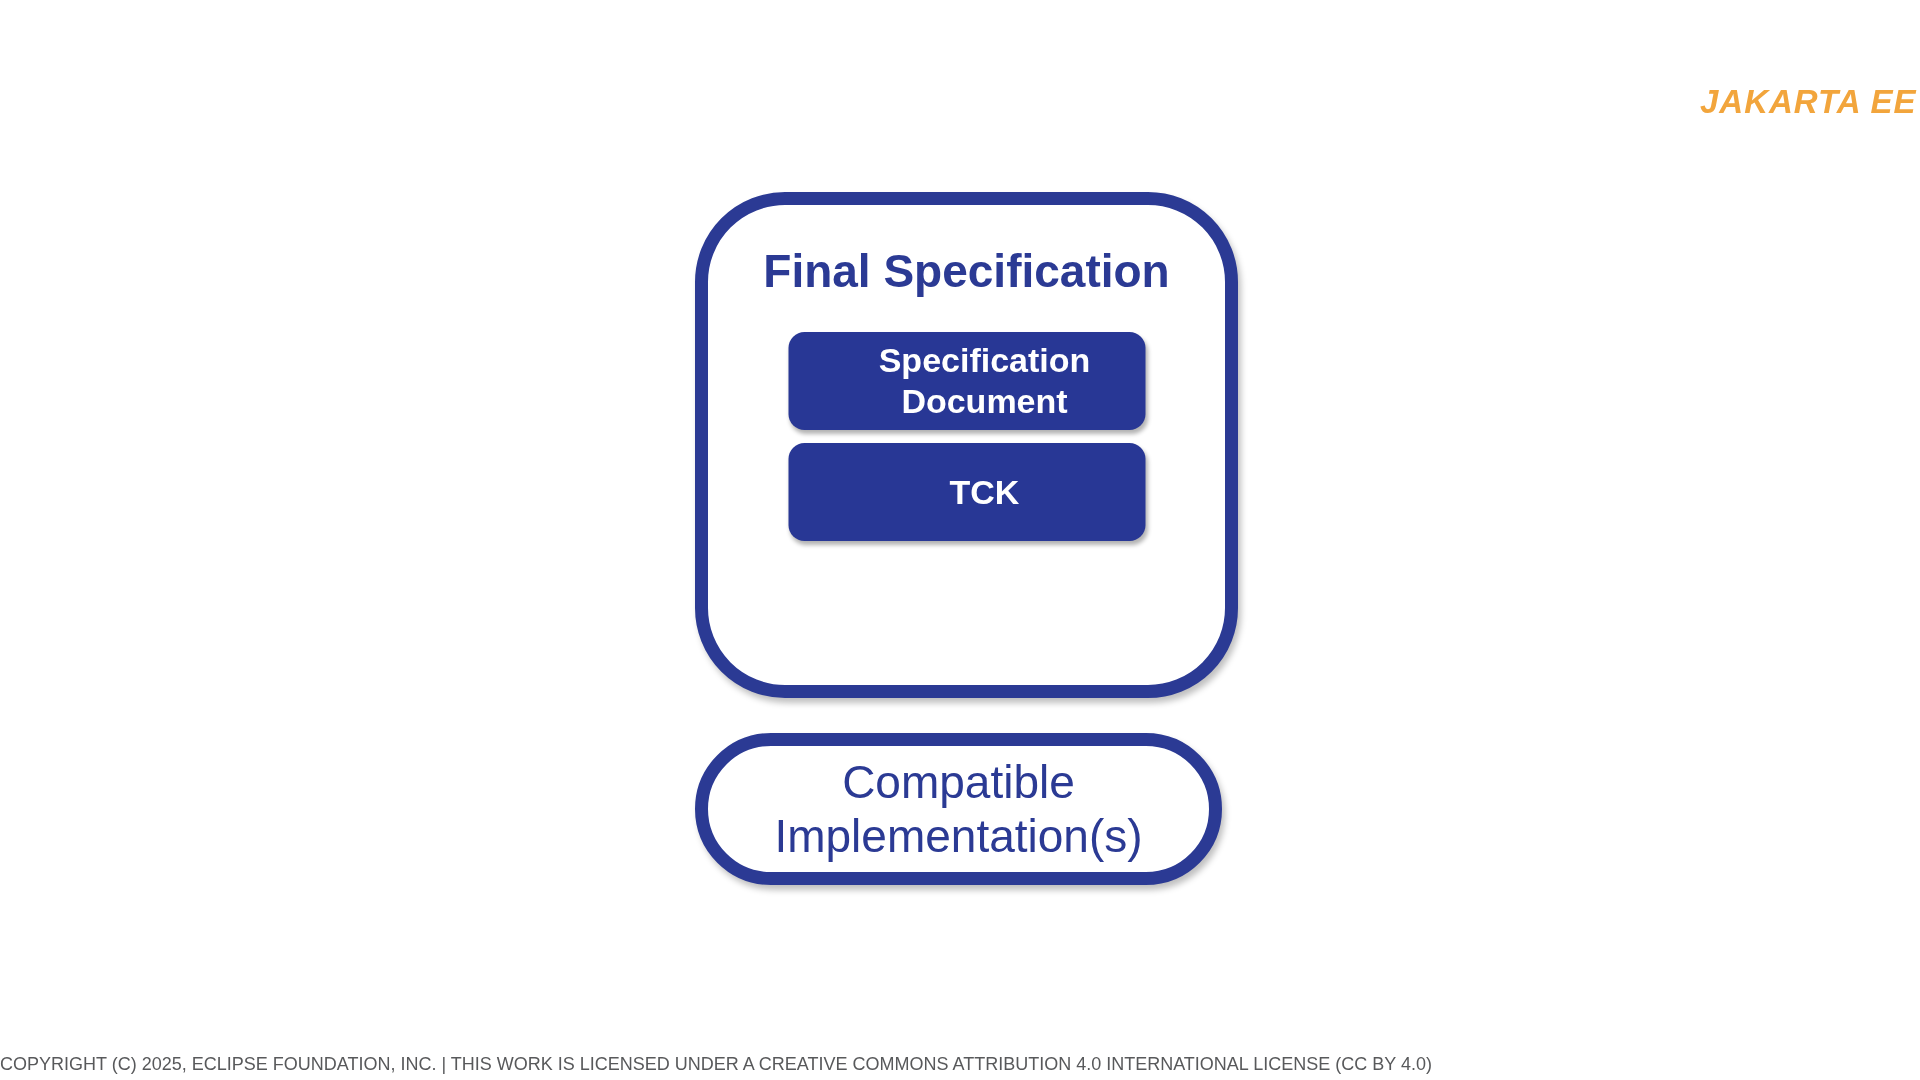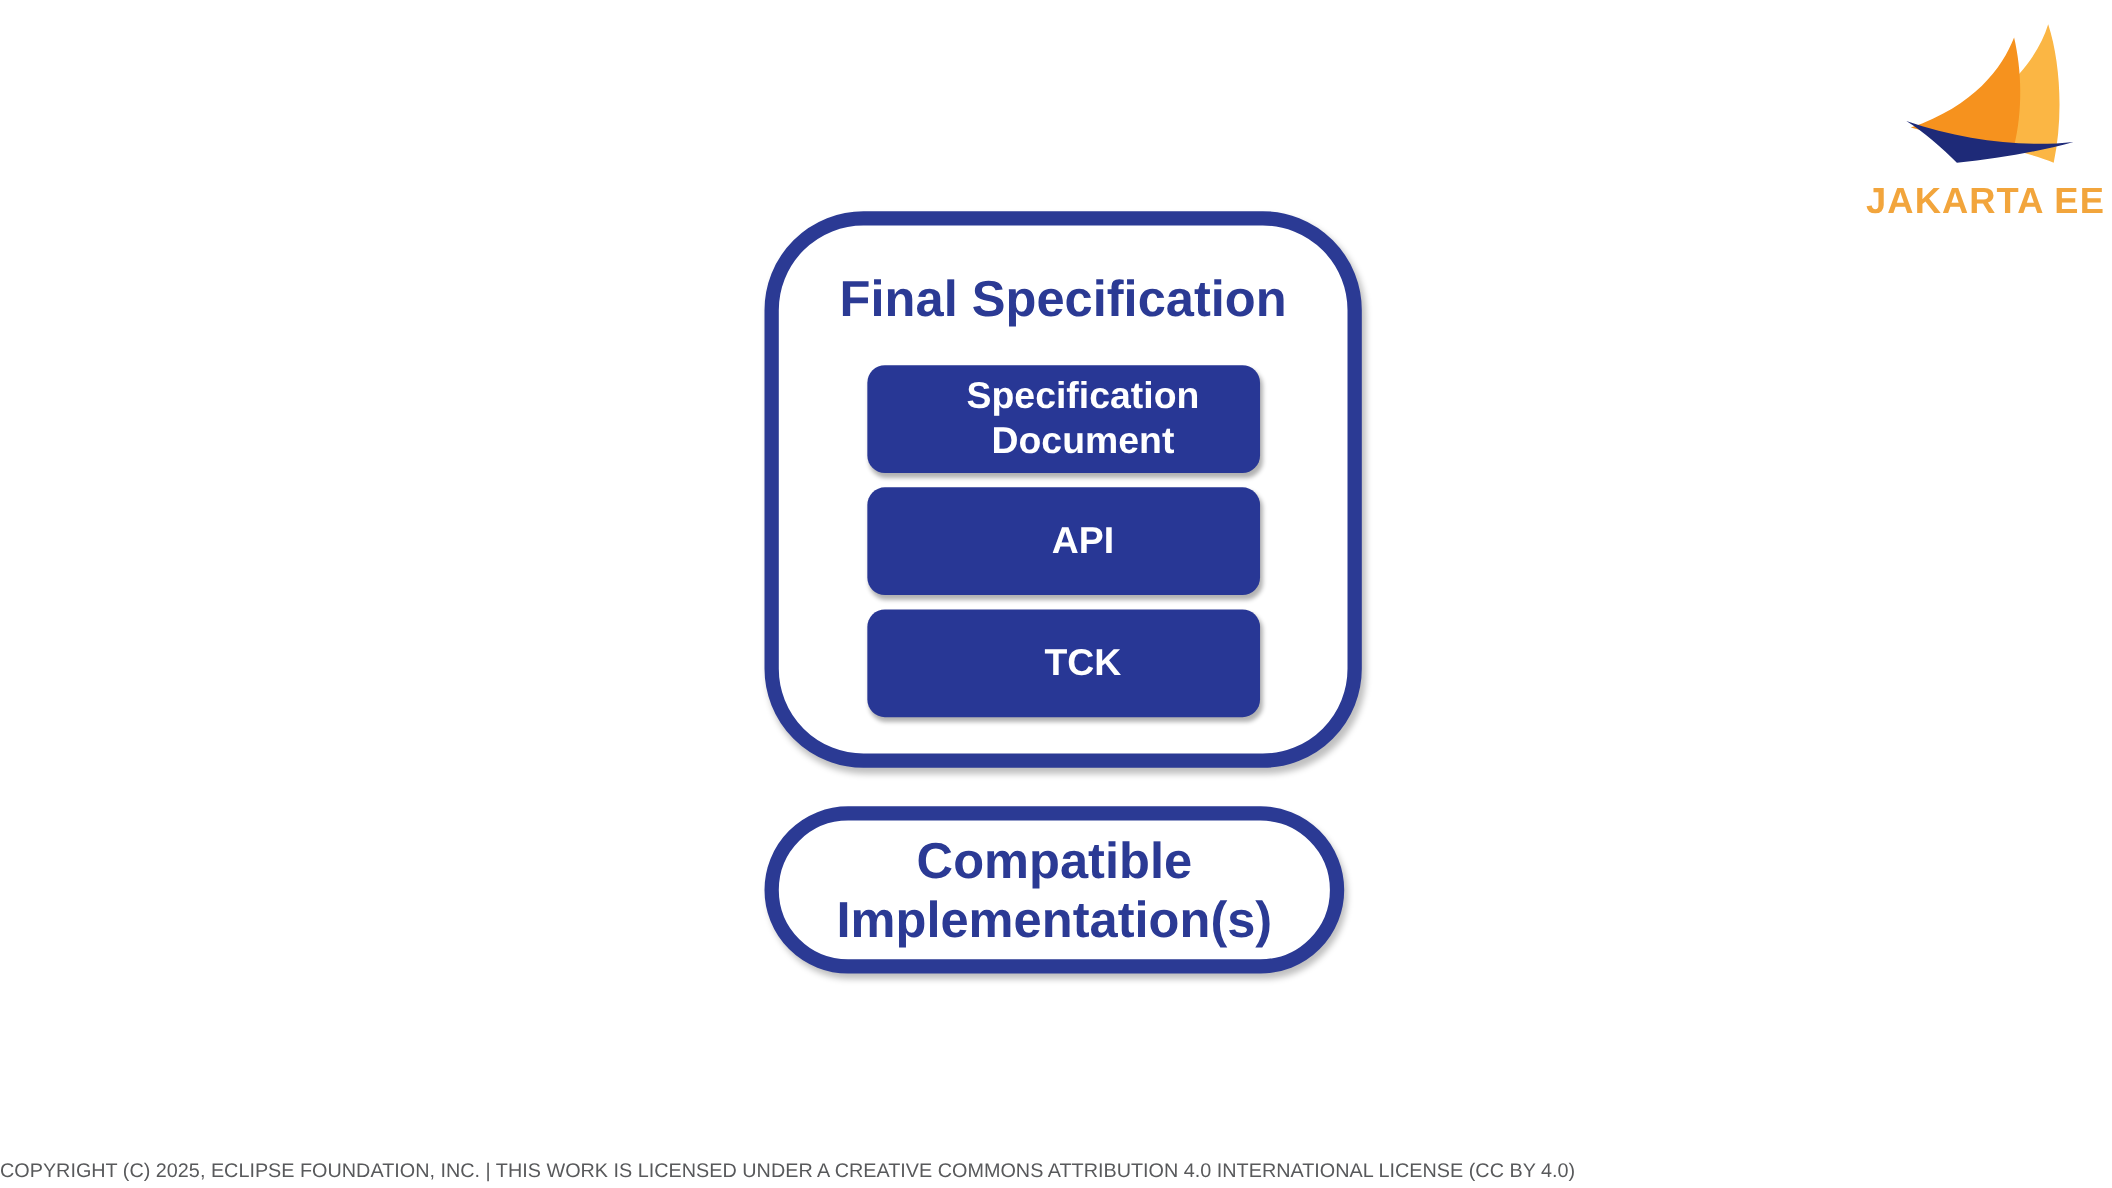--- a/index.html
+++ b/index.html
@@ -21,23 +21,23 @@
   }
   .canvas {
     position: relative;
     width: 1920px; height: 1080px;
     background: #ffffff;
   }
 
   
   .logo {
     position: absolute;
-    left: 1700px; top: 4px;
+    left: 1700px; top: 22px;
     width: 210px;
-    display: flex; flex-direction: column; align-items: center;
+    display: flex; flex-direction: row; align-items: center; font-style: italic;
   }
   .logo svg { width: 200px; height: 158px; display: block; }
   .sail-light { fill: var(--sail-light, #FBB644); }
   .sail-dark  { fill: var(--sail-dark, #F6921E); }
   .hull       { fill: var(--hull, #1E2A78); }
   .logo-text {
     margin-top: 2px;
     font-size: 33px;
     font-weight: bold;
     letter-spacing: 1px;
@@ -91,21 +91,21 @@
     position: absolute;
     left: 695px; top: 733px;
     width: 527px; height: 152px;
     background: #ffffff;
     border: 13px solid var(--outline, #2B3A94);
     border-radius: 80px;
     box-shadow: 3px 5px 6px rgba(0,0,0,0.25);
     display: flex; align-items: center; justify-content: center;
     text-align: center;
     font-size: 46px;
-    font-weight: bold;
+    font-weight: normal;
     line-height: 1.18;
     color: var(--title-text, #2B3A94);
     white-space: pre-line;
   }
 
   
   .footer {
     position: absolute;
     left: 0; right: 0; bottom: 4px;
     font-size: 18px;
@@ -125,21 +125,20 @@
       <path class="hull" d="M28,106 C80,124 135,130 180,125 C148,134 112,140 74,144 C60,130 44,116 28,106 Z"></path>
     </svg>
     <div class="logo-text">JAKARTA EE</div>
   </div>
 
   <div class="main-box">
     <div class="main-title">Final Specification</div>
     <div class="stack">
       <div class="stack-item">Specification
 Document</div>
-      <div class="stack-item">API</div>
       <div class="stack-item">TCK</div>
     </div>
   </div>
 
   <div class="pill">Compatible
 Implementation(s)</div>
 
   <div class="footer">COPYRIGHT (C) 2025, ECLIPSE FOUNDATION, INC. | THIS WORK IS LICENSED UNDER A CREATIVE COMMONS ATTRIBUTION 4.0 INTERNATIONAL LICENSE (CC BY 4.0)</div>
 
 </div>

